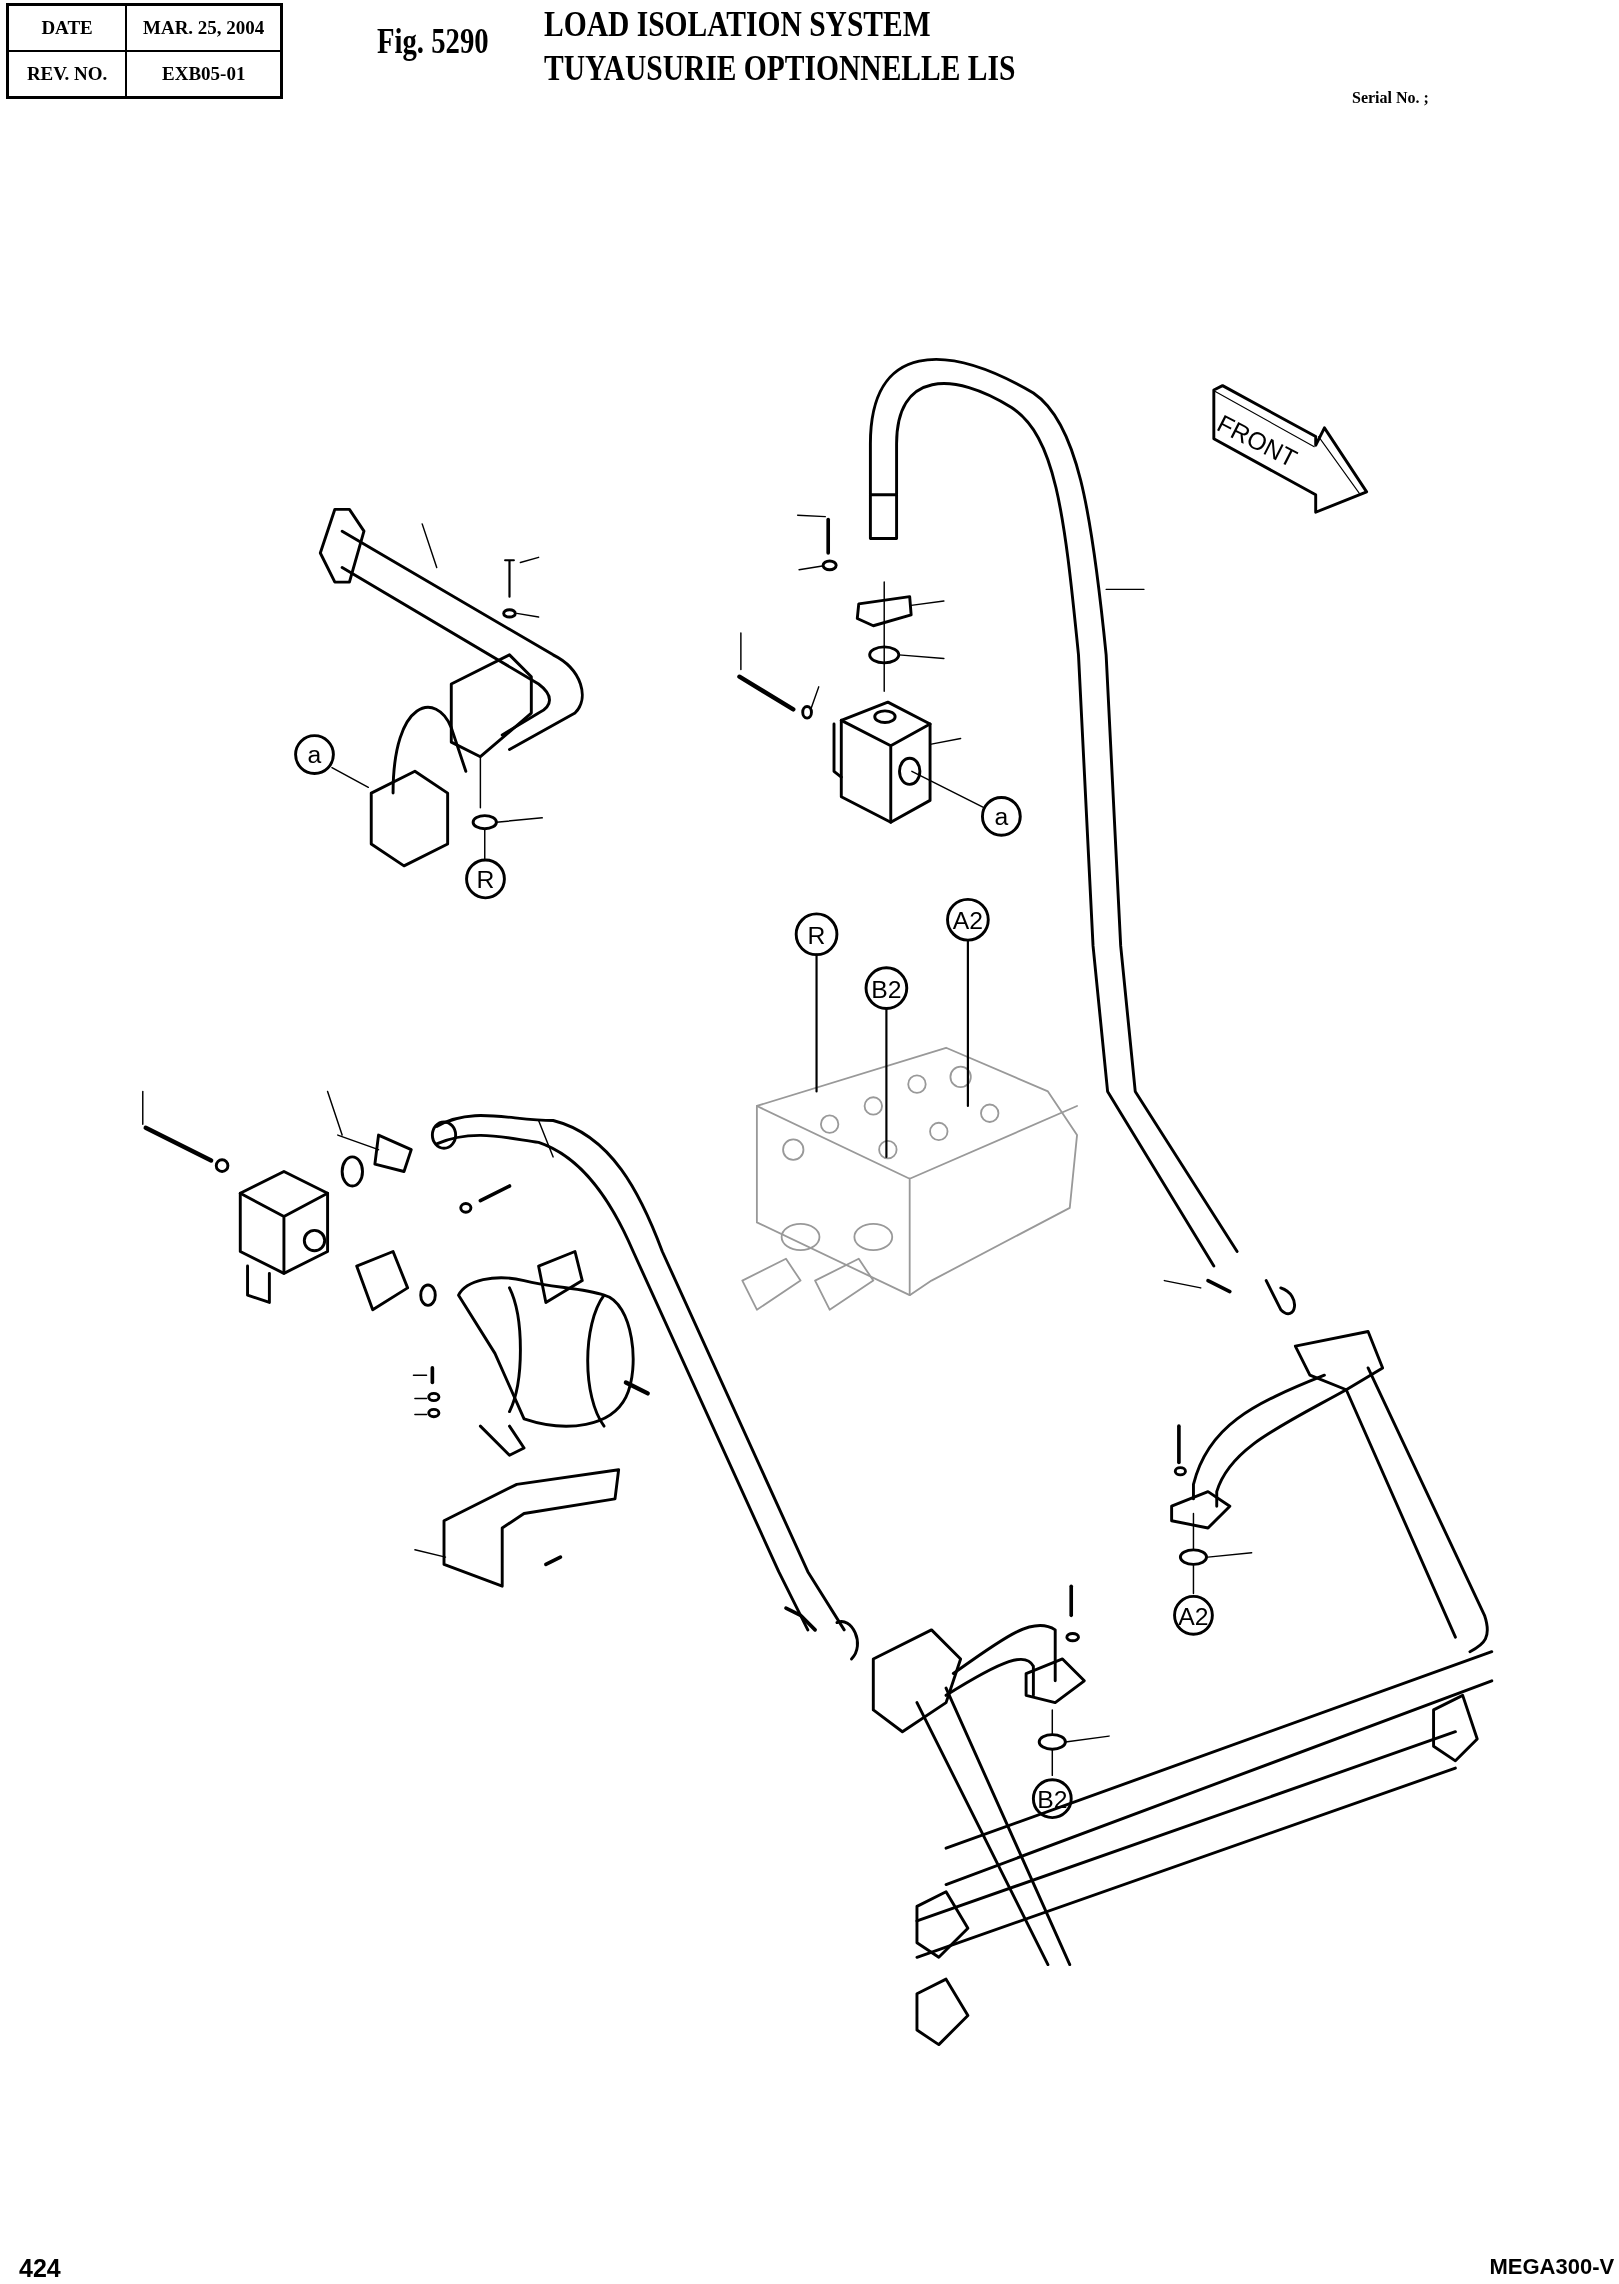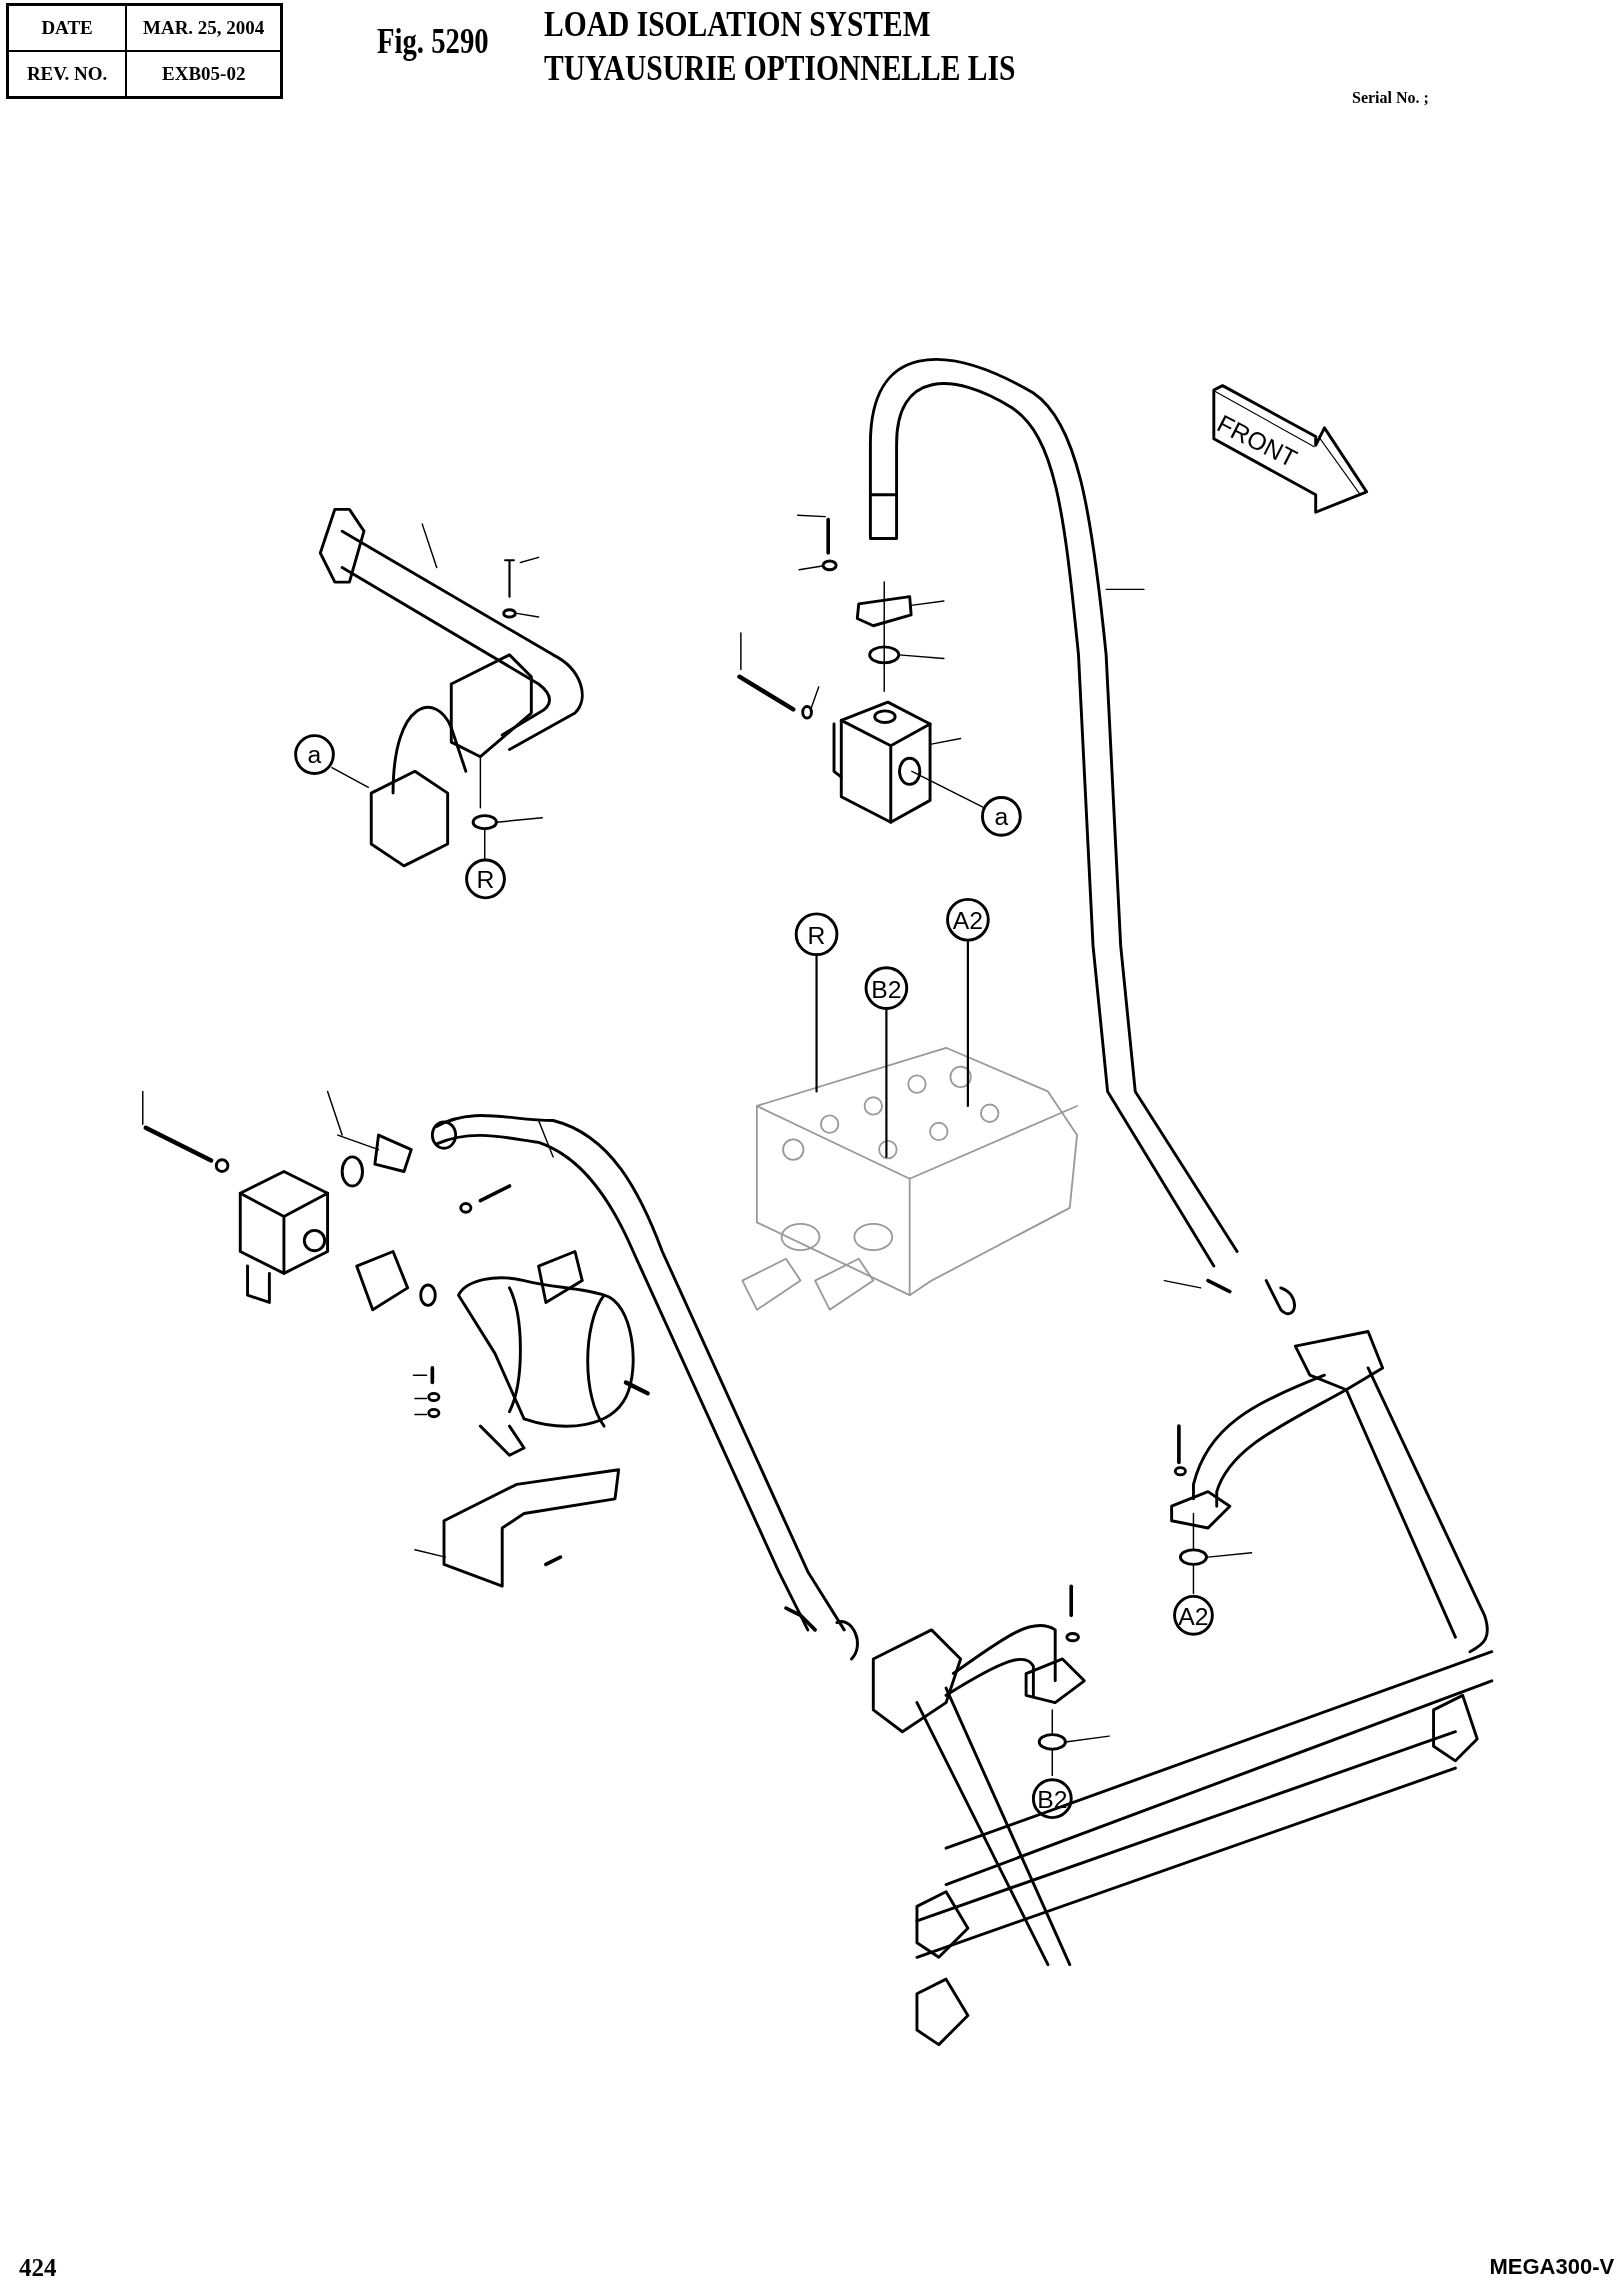--- a/index.html
+++ b/index.html
@@ -4,37 +4,37 @@
 <style>
   html, body { margin:0; padding:0; background:#ffffff; }
   body { width:1620px; height:2284px; position:relative; overflow:hidden; font-family:"Liberation Serif", serif; color:#000; }
   .hdr-table { position:absolute; left:5.8px; top:2.9px; border-collapse:collapse; border:3.6px solid #000; }
   .hdr-table td { border:2.2px solid #000; font-weight:bold; font-size:19px; text-align:center; height:44px; padding:0 7.3px; font-family:"Liberation Serif", serif;margin-left:8px; }
   .hdr-table td.k { width:102px; }
   .hdr-table td.v { width:138px; }
   .fig-no { position:absolute; left:377px; top:22px; font-size:35px; font-weight:bold; transform:scaleX(0.82); transform-origin:left top; }
   .title { position:absolute; left:544px; top:1.5px; font-size:36px; font-weight:bold; line-height:44px; transform:scaleX(0.82); transform-origin:left top; white-space:nowrap; }
   .serial { position:absolute; left:1352px; top:89px; font-size:16px; font-weight:bold; }
-  .page-no { position:absolute; left:19px; top:2254px; font-family:Liberation Serif, serif; font-weight:bold; font-size:25px; }
+  .page-no { position:absolute; left:19px; top:2254px; font-family:Liberation Sans, sans-serif; font-weight:bold; font-size:25px; }
   .model { position:absolute; right:5.8px; top:2254px; font-family:"Liberation Sans", sans-serif; font-weight:bold; font-size:22px; }
   svg.drawing { position:absolute; left:0; top:0; }
   .callout-text { font-family:"Liberation Sans", sans-serif; font-size:34px; }
 </style>
 </head>
 <body>
 
 <table class="hdr-table">
   <tbody>
       <tr>
     <td class="k">DATE</td>
     <td class="v">MAR. 25, 2004</td>
   </tr>
   <tr>
     <td class="k">REV. NO.</td>
-    <td class="v">EXB05-02</td>
+    <td class="v">EXB05-01</td>
   </tr>
 </tbody>
   </table>
 
 <div class="fig-no">Fig. 5290</div>
 <div class="title">
   <div>LOAD ISOLATION SYSTEM</div>
   <div>TUYAUSURIE OPTIONNELLE LIS</div>
 </div>
 <div class="serial">Serial No. ;</div>

